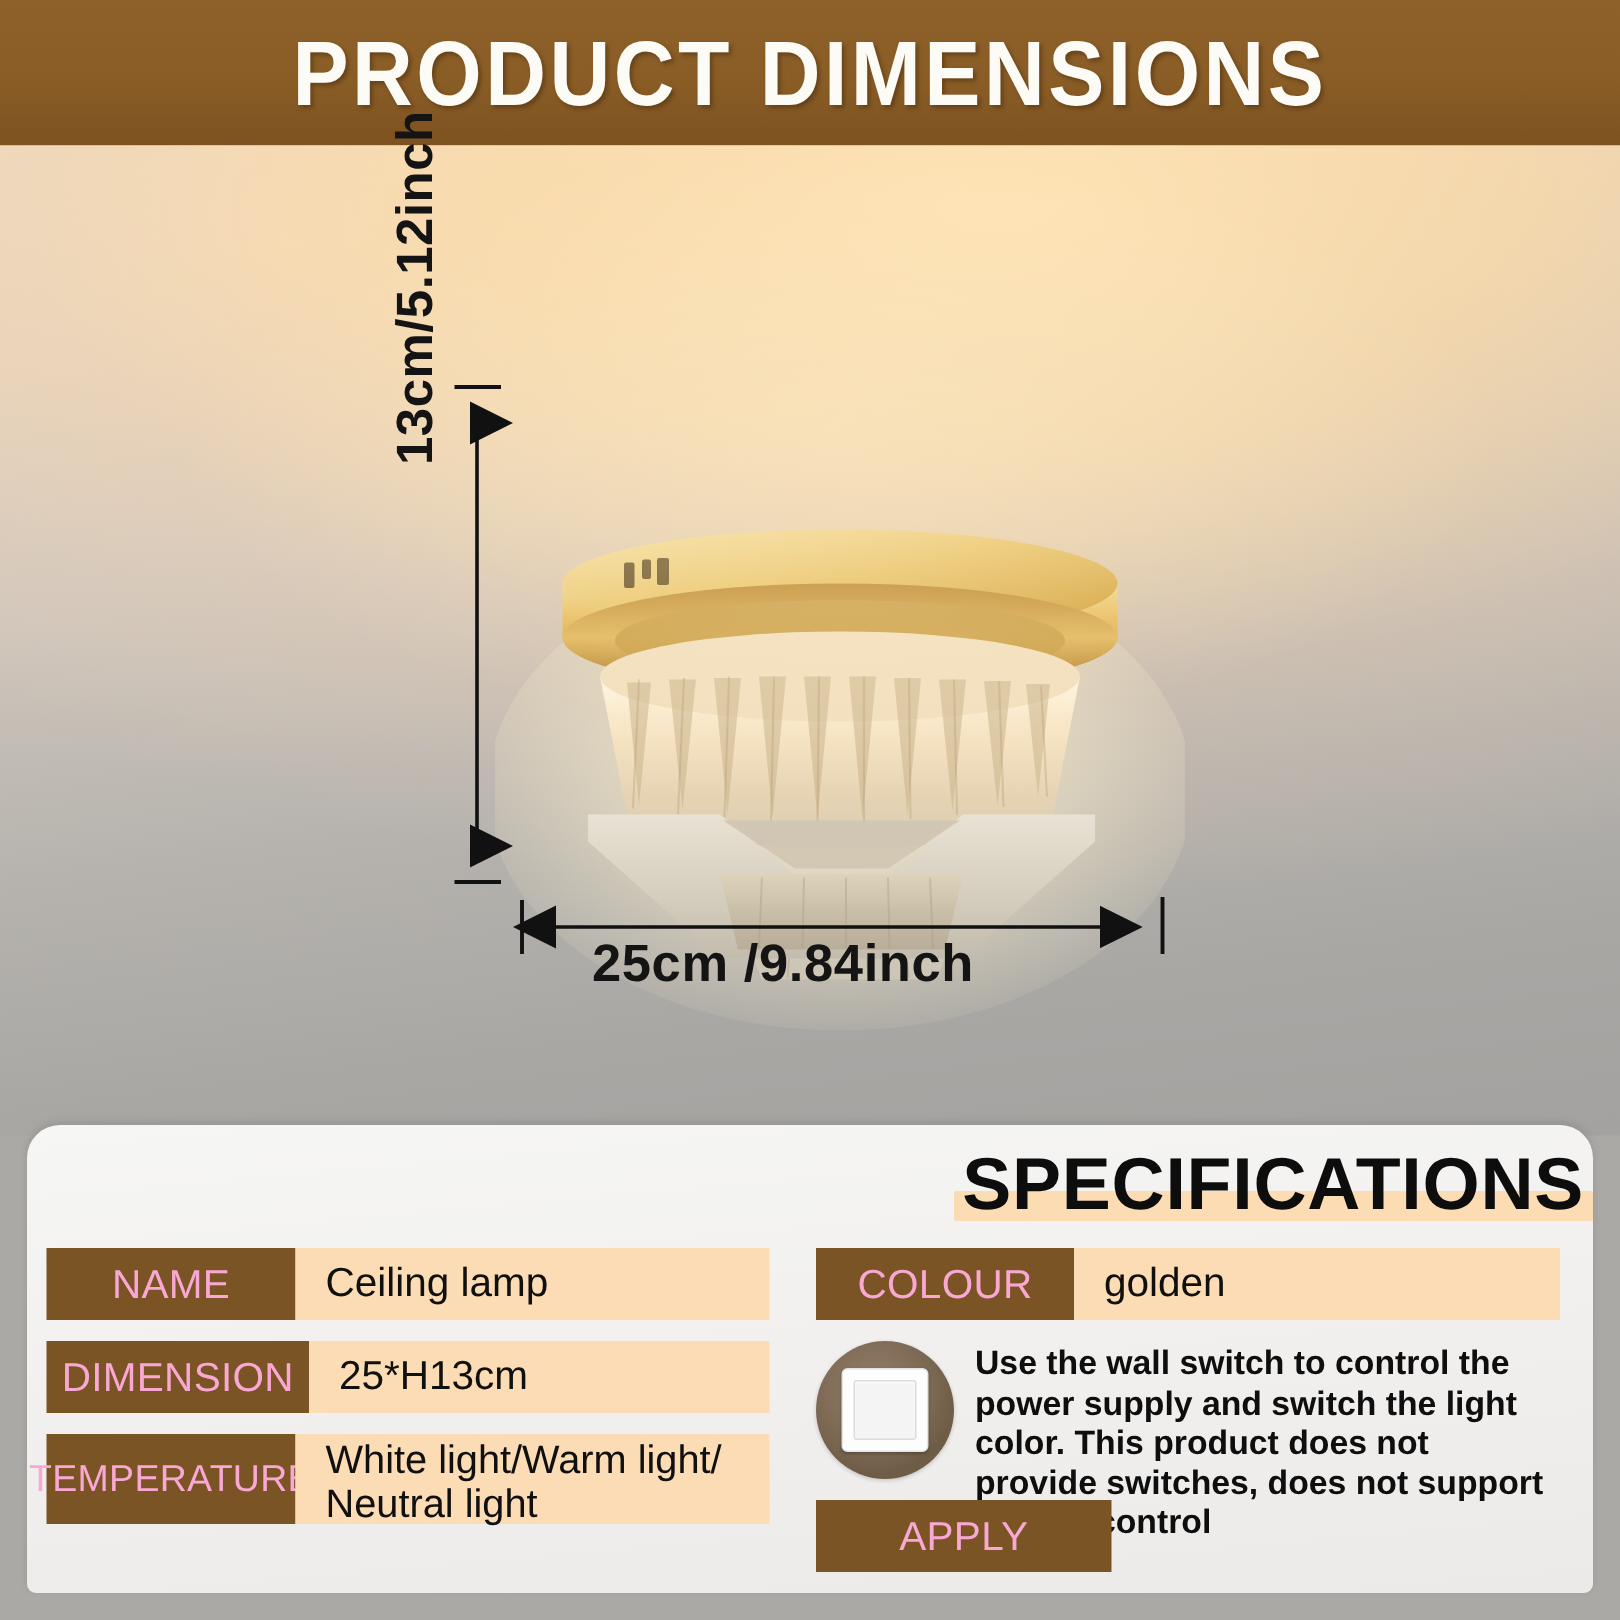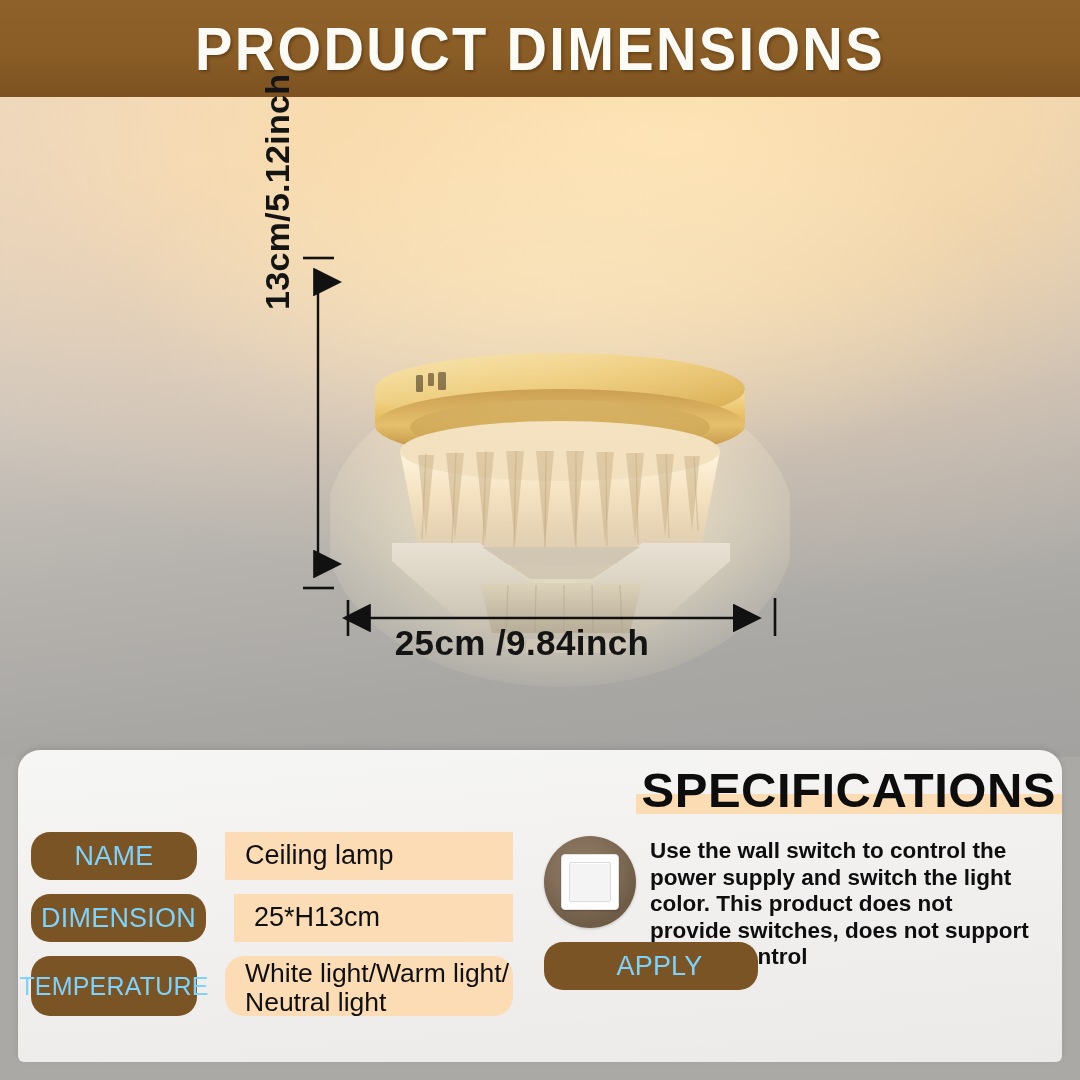--- a/index.html
+++ b/index.html
@@ -87,41 +87,39 @@
   .col{position:absolute;top:0;}
   .col-left{left:13px;width:482px;}
   .col-right{left:526px;width:496px;}
 
   .row{
     display:flex;align-items:stretch;margin-bottom:14px;
     min-height:48px;
   }
   .row .chip{
     background:#7b5425;
-    color:#7dd3fc;
+    color:#f9a8d4;
     display:flex;align-items:center;justify-content:center;
     font-size:27px;font-weight:normal;letter-spacing:.2px;
     flex:0 0 auto;text-align:center;
     font-family:"Liberation Sans",sans-serif;
-    border-radius:19px;
   }
   .row .val{
     background:#fcdcb4;color:#101010;
     display:flex;align-items:center;
     font-size:27px;padding-left:20px;flex:1 1 auto;
     line-height:1.08;
-    margin-left:28px;
   }
   .row-name .chip{width:166px;}
   .row-dim .chip{width:175px;}
   .row-temp .chip{width:166px;font-size:25px;}
   .row-temp{min-height:58px;}
   .row-temp .val{font-size:26.5px;padding-top:3px;}
   .row-colour .chip{width:172px;}
-  .row-apply .chip{width:197px;padding-left:17px;}
+  .row-apply .chip{width:197px;}
 
   .note{
     display:flex;align-items:flex-start;gap:14px;
     margin-top:4px;margin-bottom:10px;height:96px;
   }
   .note-icon{
     flex:0 0 auto;width:92px;height:92px;border-radius:50%;
     background:radial-gradient(60% 60% at 42% 36%, #94806a 0%, #836f59 55%, #6f5c47 100%);
     display:flex;align-items:center;justify-content:center;
     box-shadow:0 1px 3px rgba(0,0,0,.18);
@@ -299,28 +297,32 @@
           <div class="val">Ceiling lamp</div>
         </div>
 
         <div class="row row-dim">
           <div class="chip">DIMENSION</div>
           <div class="val">25*H13cm</div>
         </div>
 
         <div class="row row-temp">
           <div class="chip">TEMPERATURE</div>
-          <div class="val" style="white-space:pre-line;border-radius:19px;">White light/Warm light/
+          <div class="val" style="white-space:pre-line;">White light/Warm light/
 Neutral light</div>
         </div>
 
       </div>
 
       <div class="col col-right">
 
+        <div class="row row-colour">
+          <div class="chip">COLOUR</div>
+          <div class="val">golden</div>
+        </div>
 
         <div class="note">
           <div class="note-icon">
             <div class="switch-plate">
               <div class="switch-rocker"></div>
             </div>
           </div>
           <div class="note-text">Use the wall switch to control the power supply and switch the light color.  This product does not provide switches, does not support remote control</div>
         </div>
 

